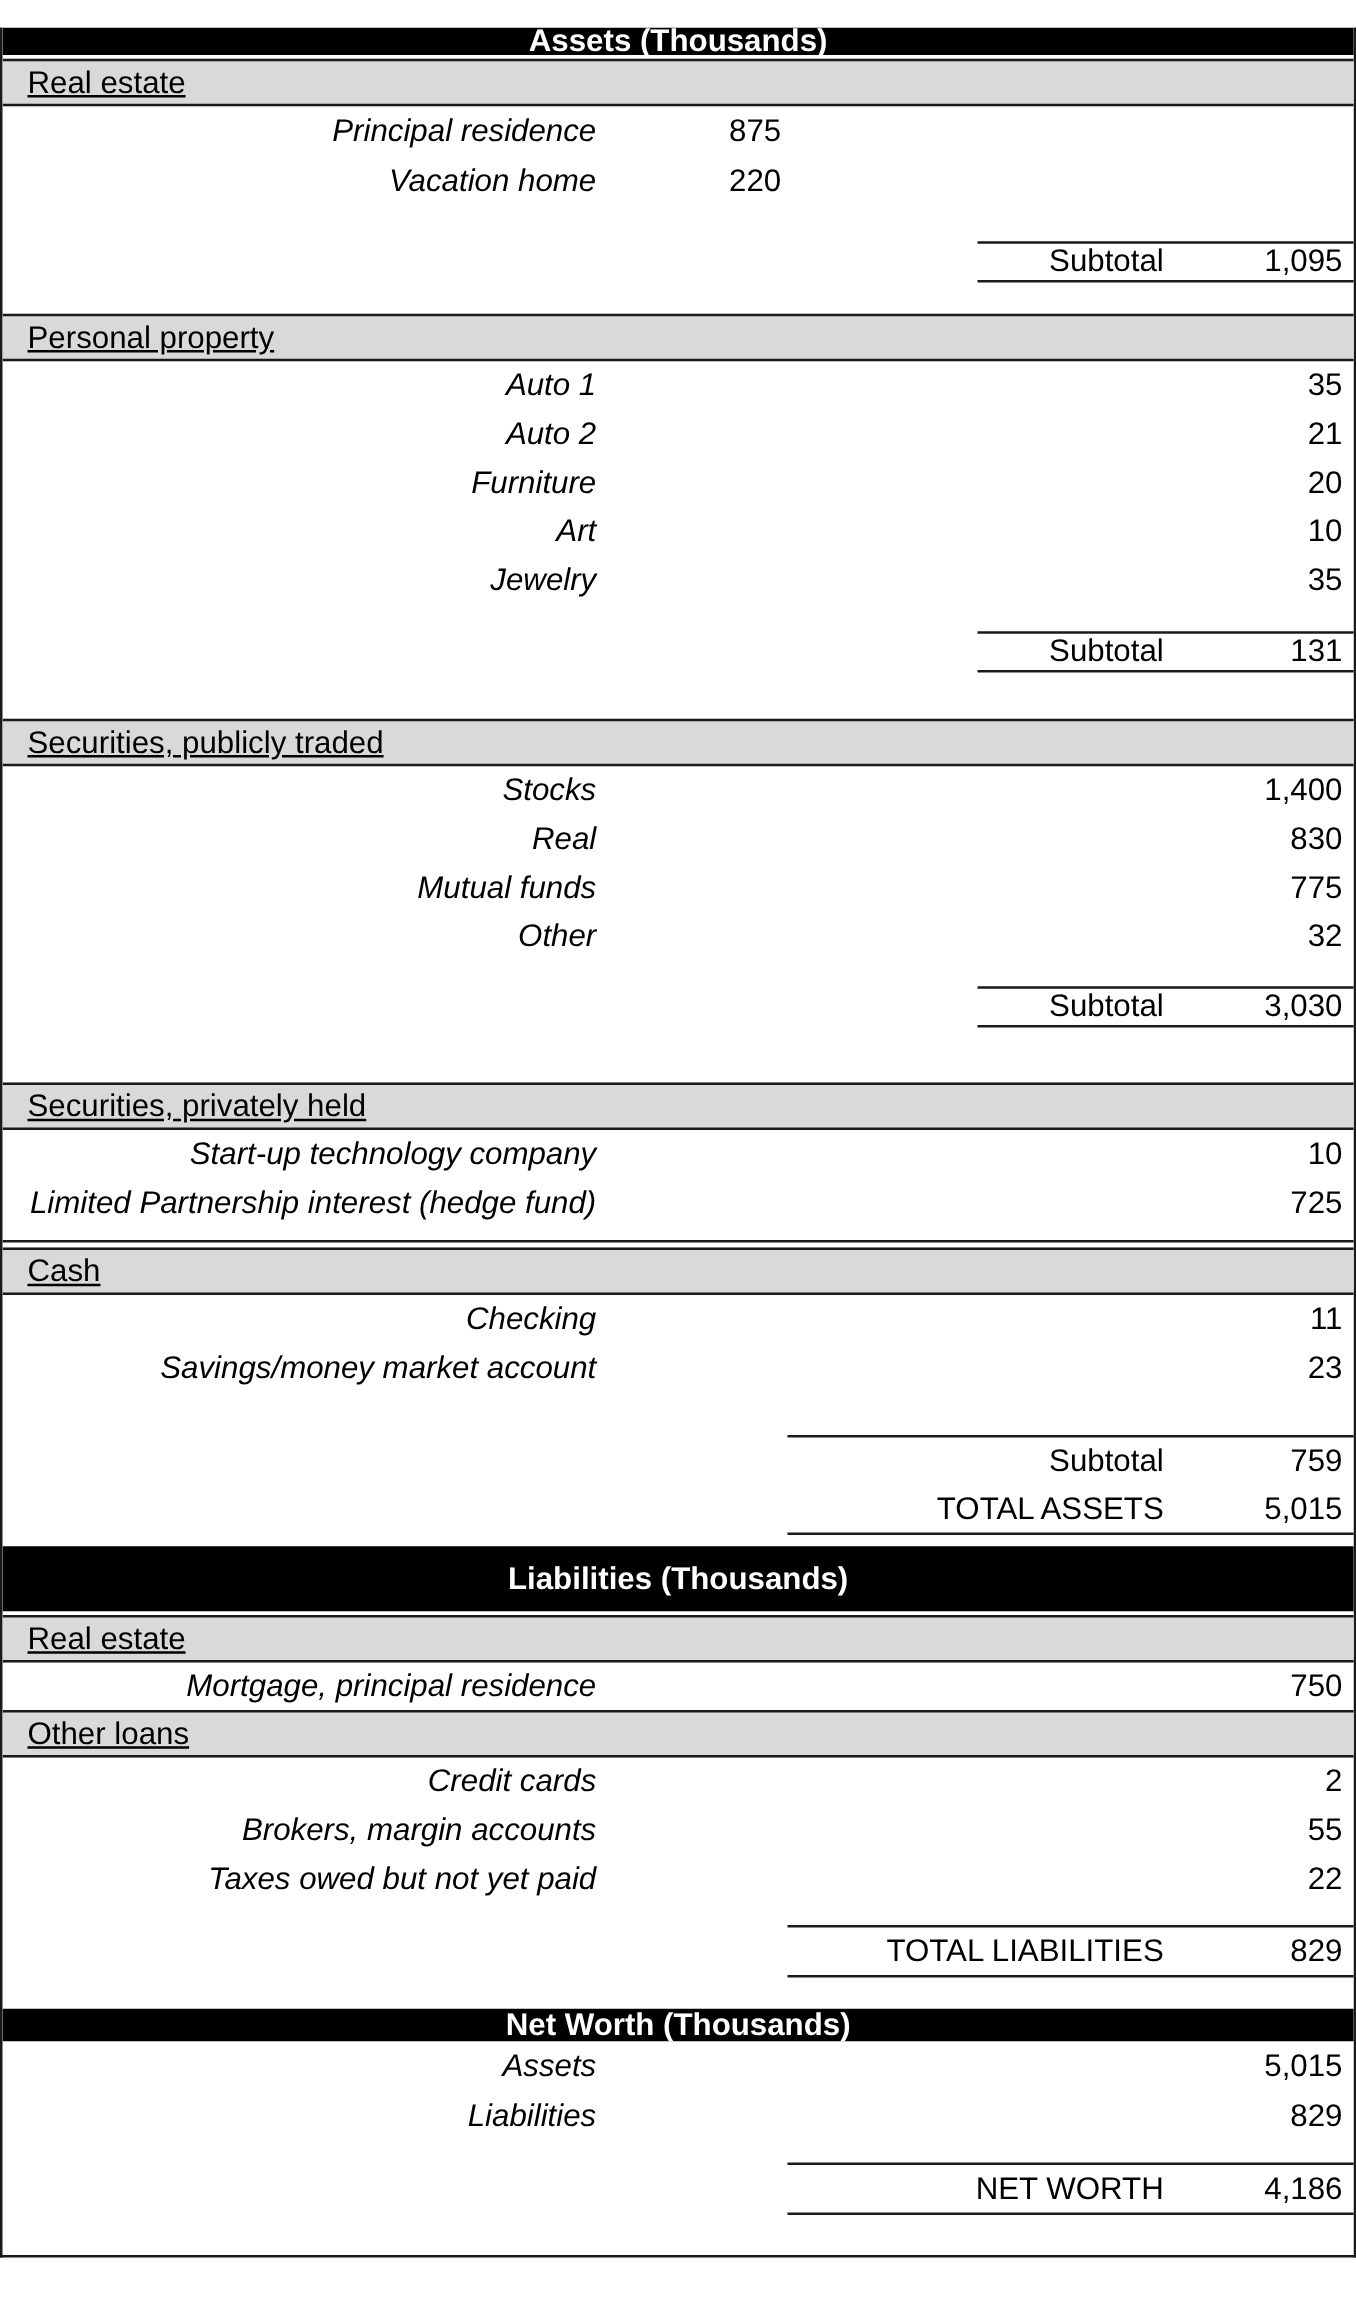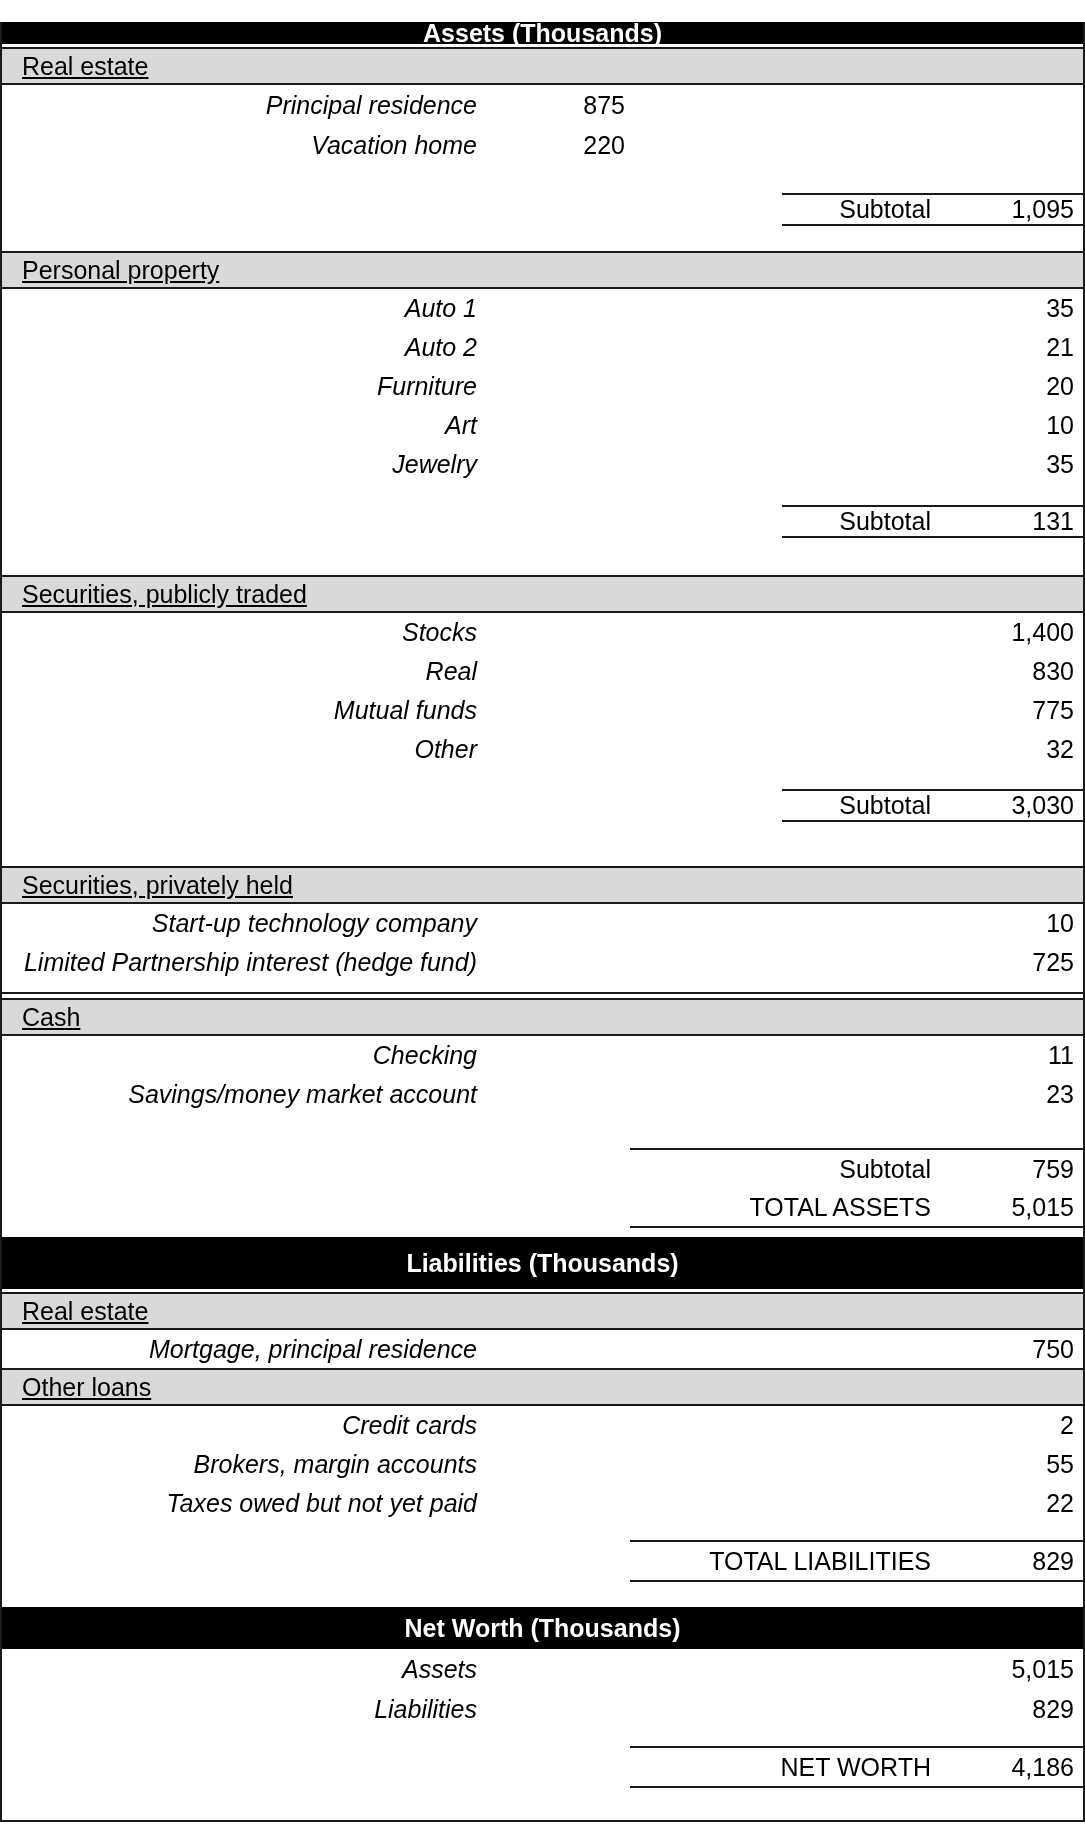--- a/index.html
+++ b/index.html
@@ -18,21 +18,21 @@
     border-right:2px solid var(--bc);
     border-bottom:2px solid var(--bc);
     overflow:hidden;
   }
   .bar{
     background:#000;color:#fff;font-weight:bold;
     display:flex;align-items:center;justify-content:center;
     height:22px;
   }
   .bar-l{height:52px}
-  .bar-n{height:42px}
+  .bar-n{height:26px}
   .band{
     box-sizing:content-box;height:34px;background:var(--band);
     border-top:2px solid var(--bc);border-bottom:2px solid var(--bc);
     display:flex;align-items:center;padding-left:20px;text-decoration:underline;
   }
   .row{display:flex;align-items:center;}
   .r40{height:40px}
   .r39{height:39px}
   .r38{height:38px}
   .lab{width:475px;text-align:right;font-style:italic;}

